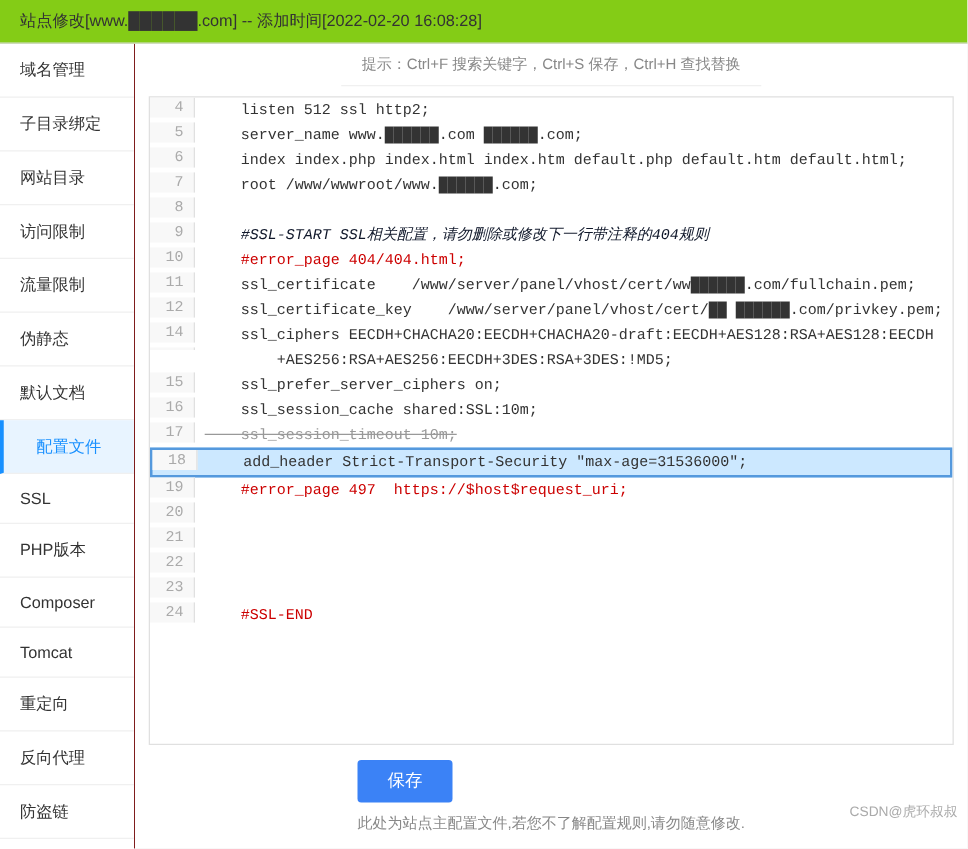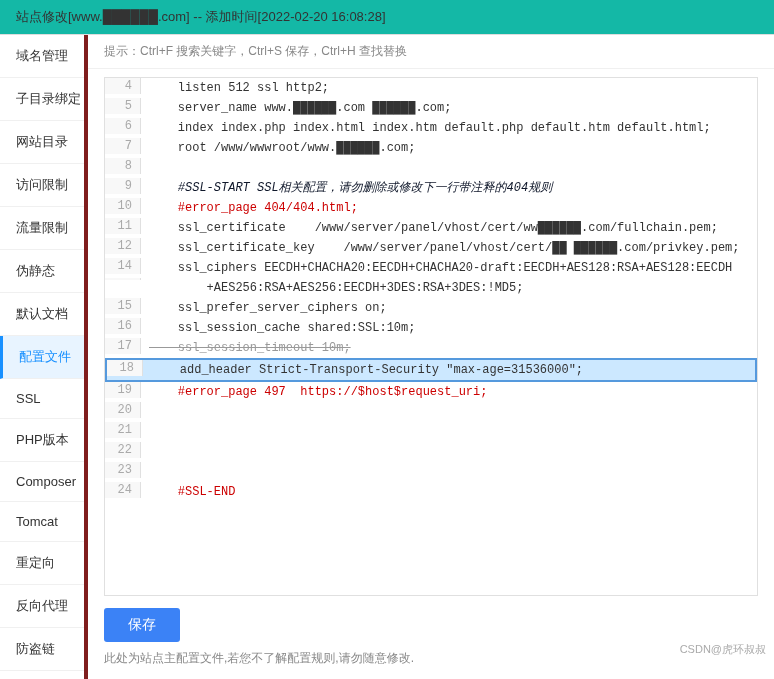--- a/index.html
+++ b/index.html
@@ -9,40 +9,40 @@
       background: #f0f0f0;
       width: 774px;
       height: 679px;
       overflow: hidden;
       display: flex;
       flex-direction: column;
     }
 
     
     .title-bar {
-      background: #14b8a6;
+      background: #84cc16;
       border-bottom: 1px solid #ddd;
       padding: 8px 16px;
       font-size: 13px;
       color: #333;
       flex-shrink: 0;
     }
 
     
     .main-layout {
       display: flex;
       flex: 1;
       overflow: hidden;
     }
 
     
     .sidebar {
-      width: 88px;
+      width: 108px;
       background: #ffffff;
-      border-right: 4px solid #7f1d1d;
+      border-right: 1px solid #7f1d1d;
       flex-shrink: 0;
       overflow-y: auto;
     }
 
     .sidebar-item {
       padding: 12px 16px;
       cursor: pointer;
       color: #333;
       font-size: 13px;
       border-bottom: 1px solid #f0f0f0;
@@ -56,20 +56,21 @@
       text-align: center;
     }
 
     
     .content {
       flex: 1;
       display: flex;
       flex-direction: column;
       background: #ffffff;
       overflow: hidden;
+      align-items: center;
     }
 
     
     .hint-bar {
       padding: 8px 16px;
       color: #888;
       font-size: 12px;
       border-bottom: 1px solid #f0f0f0;
       flex-shrink: 0;
     }

